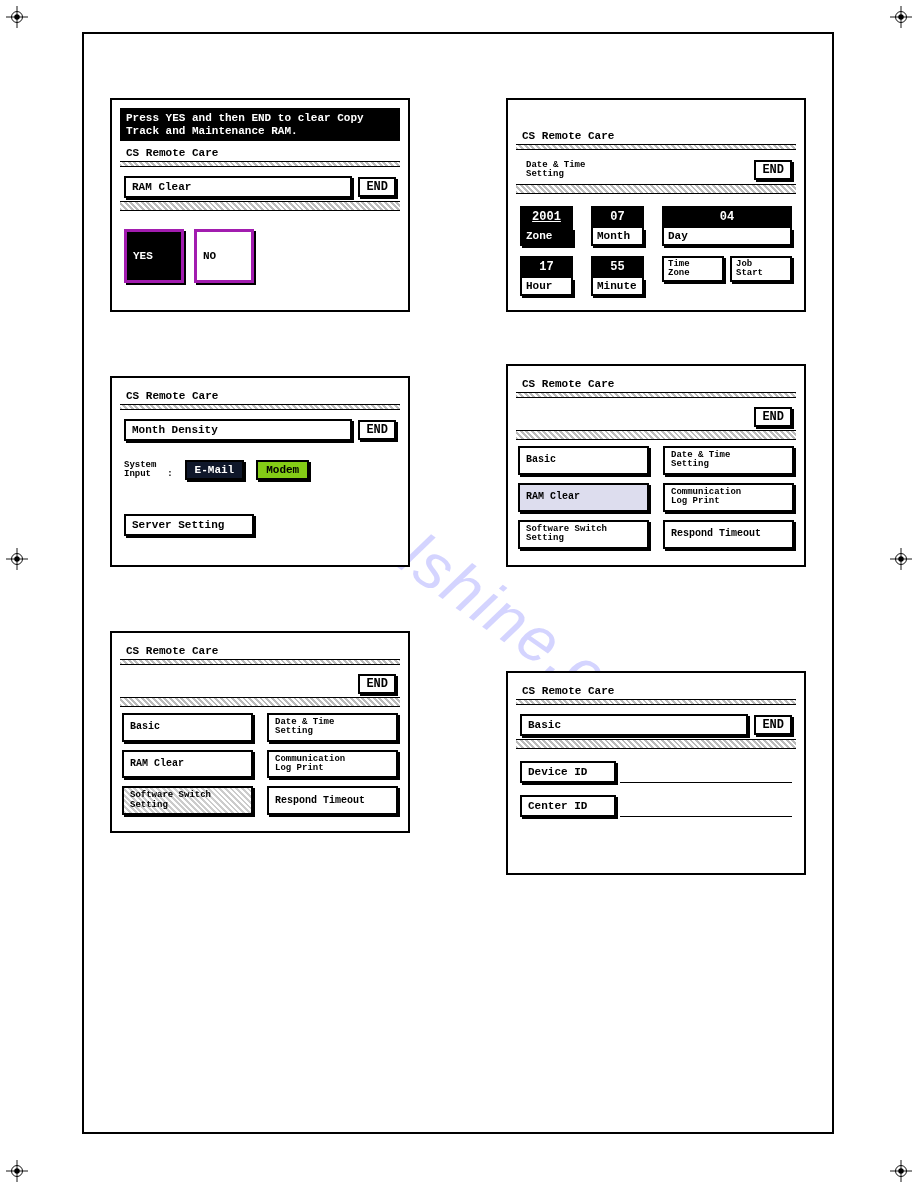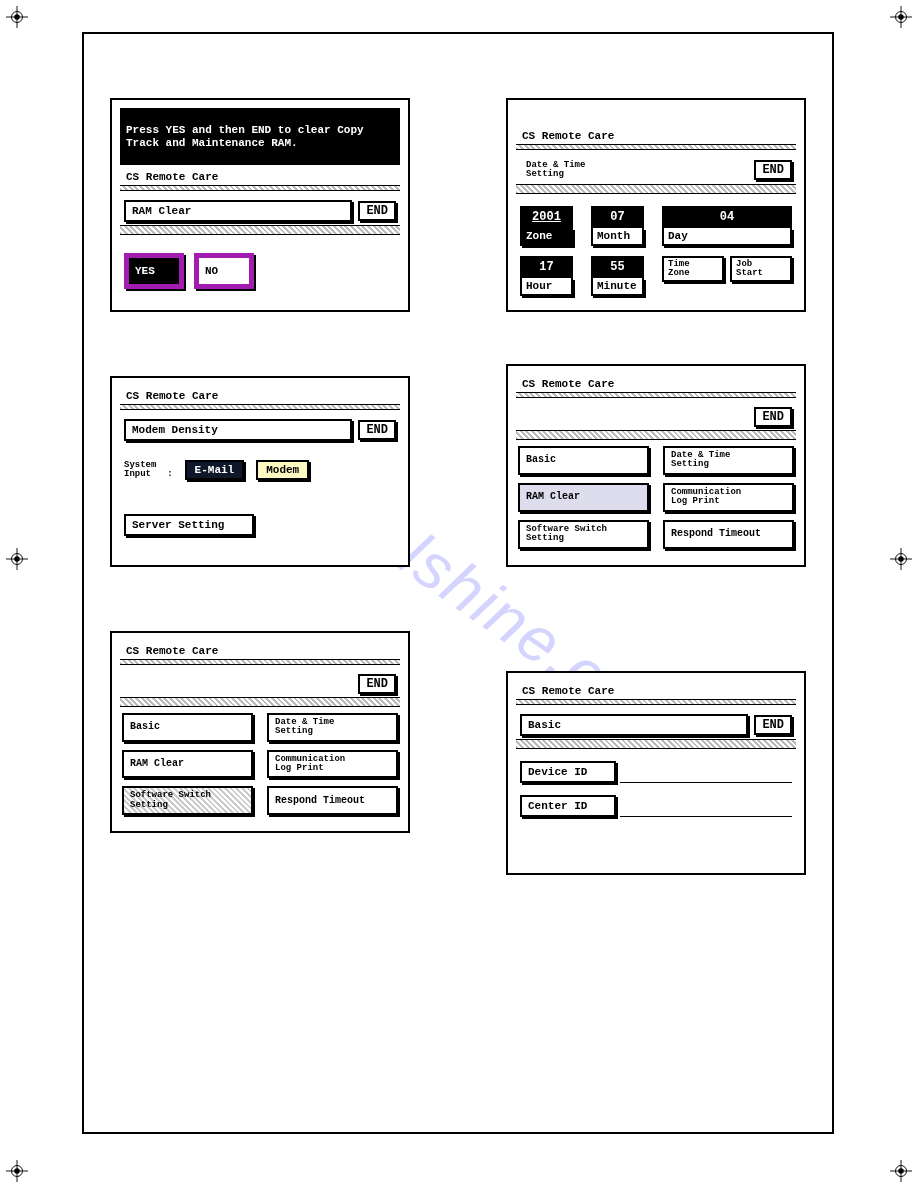--- a/index.html
+++ b/index.html
@@ -54,21 +54,21 @@
     background: #fff;
     position: relative;
     font-size: 11px;
     font-weight: bold;
   }
   .screen.tall { min-height: 214px; }
 
   .instruction-bar {
     background: #000;
     color: #fff;
-    padding: 16px 6px;
+    padding: 4px 6px;
     font-size: 11px;
     line-height: 1.15;
     margin-bottom: 2px;
   }
 
   .title-row {
     background: #fff;
     padding: 4px 6px 2px 6px;
     border-bottom: 0;
   }
@@ -104,22 +104,22 @@
     background: #fff;
     box-shadow: 2px 2px 0 #000;
     font-size: 12px;
     font-weight: bold;
   }
 
   .body-area { padding: 6px 4px; }
 
   .yn-row { display: flex; gap: 10px; margin-top: 6px; }
   .yn-btn {
-    border: 5px solid #a21caf;
-    padding: 7px 0;
+    border: 3px solid #a21caf;
+    padding: 18px 0;
     width: 60px;
     text-align: left;
     padding-left: 6px;
     box-shadow: 2px 2px 0 #000;
     background: #fff;
   }
   .yn-btn.selected { background: #000; color: #fff; }
 
   .date-grid {
     display: grid;
@@ -160,21 +160,21 @@
     margin-bottom: 6px;
     width: 62px;
   }
   .mini-stack { display:flex; flex-direction:row; align-items:flex-start; gap:6px; }
 
   .sys-row { display:flex; align-items:center; gap: 12px; margin: 10px 0; }
   .sys-label { font-size: 9px; line-height: 1; }
   .pill {
     border: 2px solid #000;
     padding: 2px 8px;
-    background: #fef9c3;
+    background: #84cc16;
     box-shadow: 2px 2px 0 #000;
     font-size: 11px;
   }
   .pill.selected { background:#0f172a; color:#fff; }
 
   .long-btn {
     border: 2px solid #000;
     background:#fff;
     box-shadow: 2px 2px 0 #000;
     padding: 3px 6px;
@@ -339,21 +339,21 @@
       </div>
     </div>
   </div>
 
   <div class="row">
 
     <div class="screen left">
       <div class="title-row">CS Remote Care</div>
       <div class="dither-bar dither-thin"></div>
       <div class="header-sub">
-        <div class="long-btn" style="flex:1;margin:0;">Modem Density</div>
+        <div class="long-btn" style="flex:1;margin:0;">Month Density</div>
         <div class="end-btn">END</div>
       </div>
       <div class="body-area">
         <div class="sys-row">
           <div class="sys-label" style="white-space:pre;">System
 Input   :</div>
           <div class="pill selected">E-Mail</div>
           <div class="pill">Modem</div>
         </div>
         <div style="height:24px;"></div>

